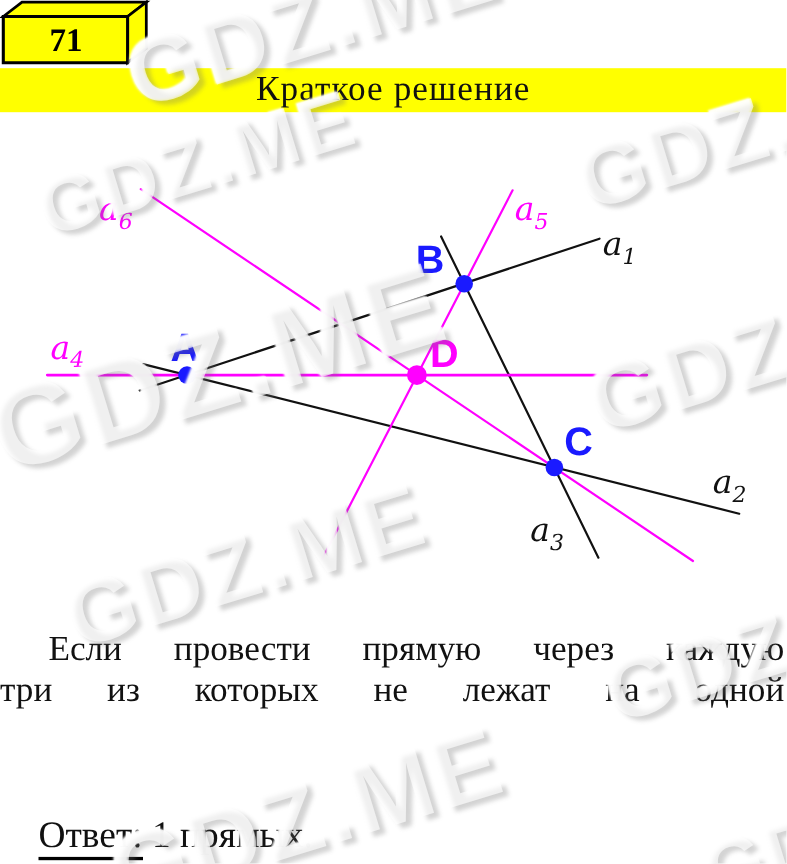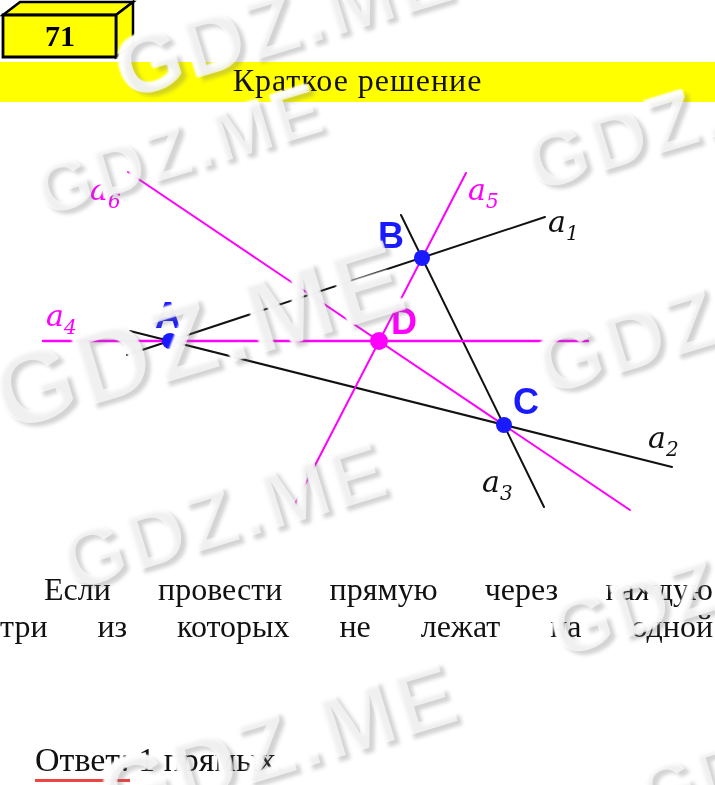--- a/index.html
+++ b/index.html
@@ -13,21 +13,21 @@
   .banner span{font:32px "Liberation Serif",serif;color:#111;letter-spacing:1px;}
   
   .figure{position:absolute;left:0;top:0;width:715px;height:545px;}
   
   .stext{position:absolute;top:571px;left:0;width:713px;font:32px/37px "Liberation Serif",serif;color:#111;}
   .sline{text-align:justify;text-align-last:justify;height:37px;overflow:visible;}
   .indent{padding-left:44px;}
   .it{font-style:italic;}
   .sub{font-style:italic;font-size:21px;vertical-align:-6px;}
   .answer{position:absolute;top:741px;left:35px;font:34px "Liberation Serif",serif;color:#111;}
-  .answer-label{position:relative;border-bottom:3px solid #ef4444;padding-bottom:1px;}
+  .answer-label{position:relative;border-bottom:3px solid #000000;padding-bottom:1px;}
   .answer-label::after{content:"";position:absolute;left:20px;right:28%;bottom:-9px;
                        border-bottom:2px dotted #444;}
   
   .wm{position:absolute;z-index:9;pointer-events:none;white-space:nowrap;
       font-family:"Liberation Sans",sans-serif;font-weight:bold;letter-spacing:3px;
       color:rgba(255,255,255,0.65);
       text-shadow:4px 5px 4px rgba(110,110,110,0.30), -1px -1px 2px rgba(255,255,255,0.95);
       transform:rotate(-17deg);}
 </style>
 </head>

